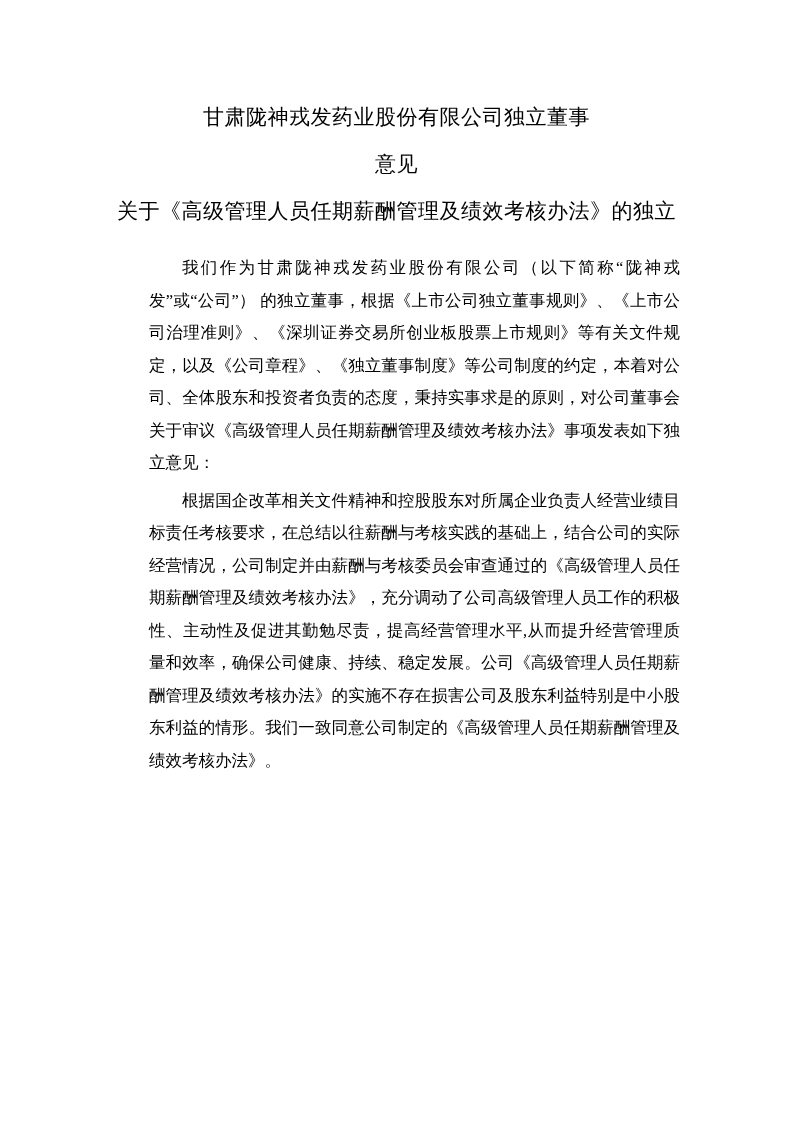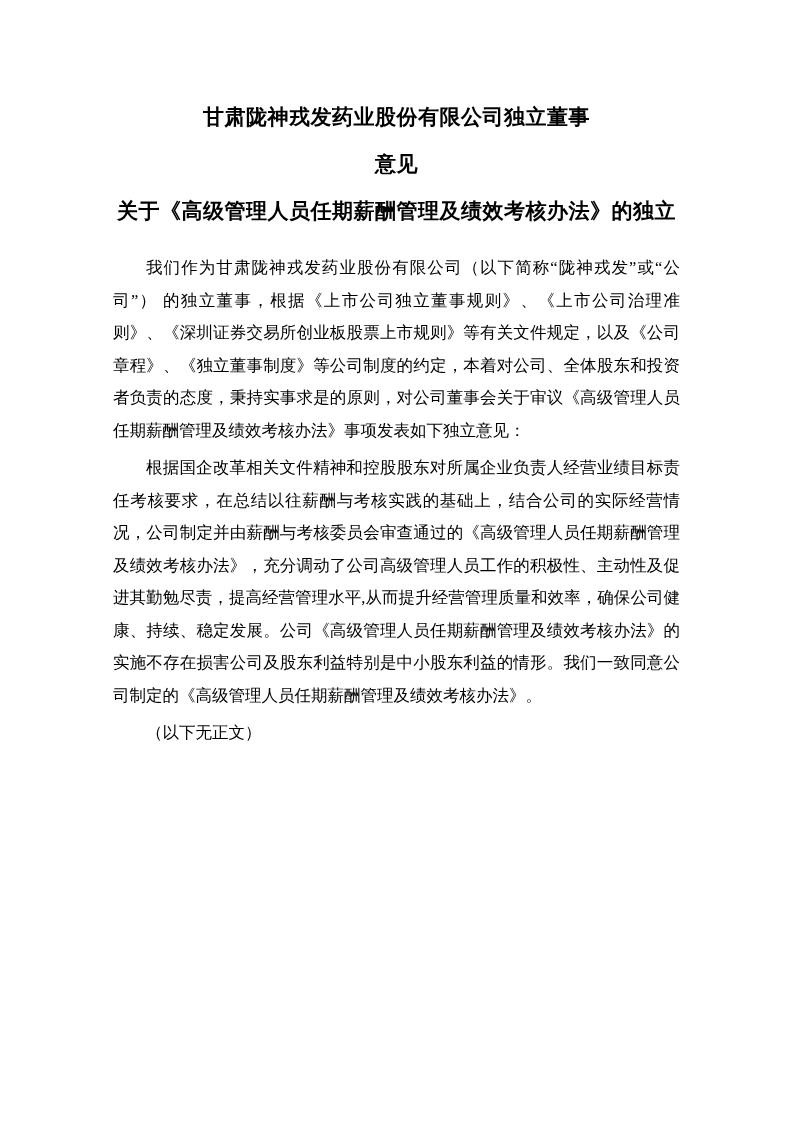--- a/index.html
+++ b/index.html
@@ -17,31 +17,32 @@
     height: 1122px;
     margin: 0 auto;
     background: #ffffff;
     box-sizing: border-box;
     padding: 94px 113px 0 113px;
     overflow: hidden;
   }
   .doc-title {
     margin: 0;
     font-size: 21px;
-    font-weight: bold;
+    font-weight: normal;
     line-height: 47px;
     text-align: center;
     letter-spacing: 0.5px;
   }
   .doc-title .title-line {
     display: block;
     white-space: nowrap;
   }
   .doc-body {
     margin-top: 17px;
+    margin-left: 36px;
   }
   .doc-body p {
     margin: 0 0 5px 0;
     font-size: 16.5px;
     line-height: 32.5px;
     text-align: justify;
     text-indent: 2em;
     word-break: break-all;
   }
   .doc-body p.closing {
@@ -54,15 +55,14 @@
 <div class="page">
   <h1 class="doc-title">
     <span class="title-line">甘肃陇神戎发药业股份有限公司独立董事</span>
     <span class="title-line">意见</span>
     <span class="title-line">关于《高级管理人员任期薪酬管理及绩效考核办法》的独立</span>
   </h1>
 
   <div class="doc-body">
     <p>我们作为甘肃陇神戎发药业股份有限公司（以下简称“陇神戎发”或“公司”） 的独立董事，根据《上市公司独立董事规则》、《上市公司治理准则》、《深圳证券交易所创业板股票上市规则》等有关文件规定，以及《公司章程》、《独立董事制度》等公司制度的约定，本着对公司、全体股东和投资者负责的态度，秉持实事求是的原则，对公司董事会关于审议《高级管理人员任期薪酬管理及绩效考核办法》事项发表如下独立意见：</p>
     <p>根据国企改革相关文件精神和控股股东对所属企业负责人经营业绩目标责任考核要求，在总结以往薪酬与考核实践的基础上，结合公司的实际经营情况，公司制定并由薪酬与考核委员会审查通过的《高级管理人员任期薪酬管理及绩效考核办法》，充分调动了公司高级管理人员工作的积极性、主动性及促进其勤勉尽责，提高经营管理水平,从而提升经营管理质量和效率，确保公司健康、持续、稳定发展。公司《高级管理人员任期薪酬管理及绩效考核办法》的实施不存在损害公司及股东利益特别是中小股东利益的情形。我们一致同意公司制定的《高级管理人员任期薪酬管理及绩效考核办法》。</p>
-    <p class="closing">（以下无正文）</p>
   </div>
 </div>
 
 </body></html>

